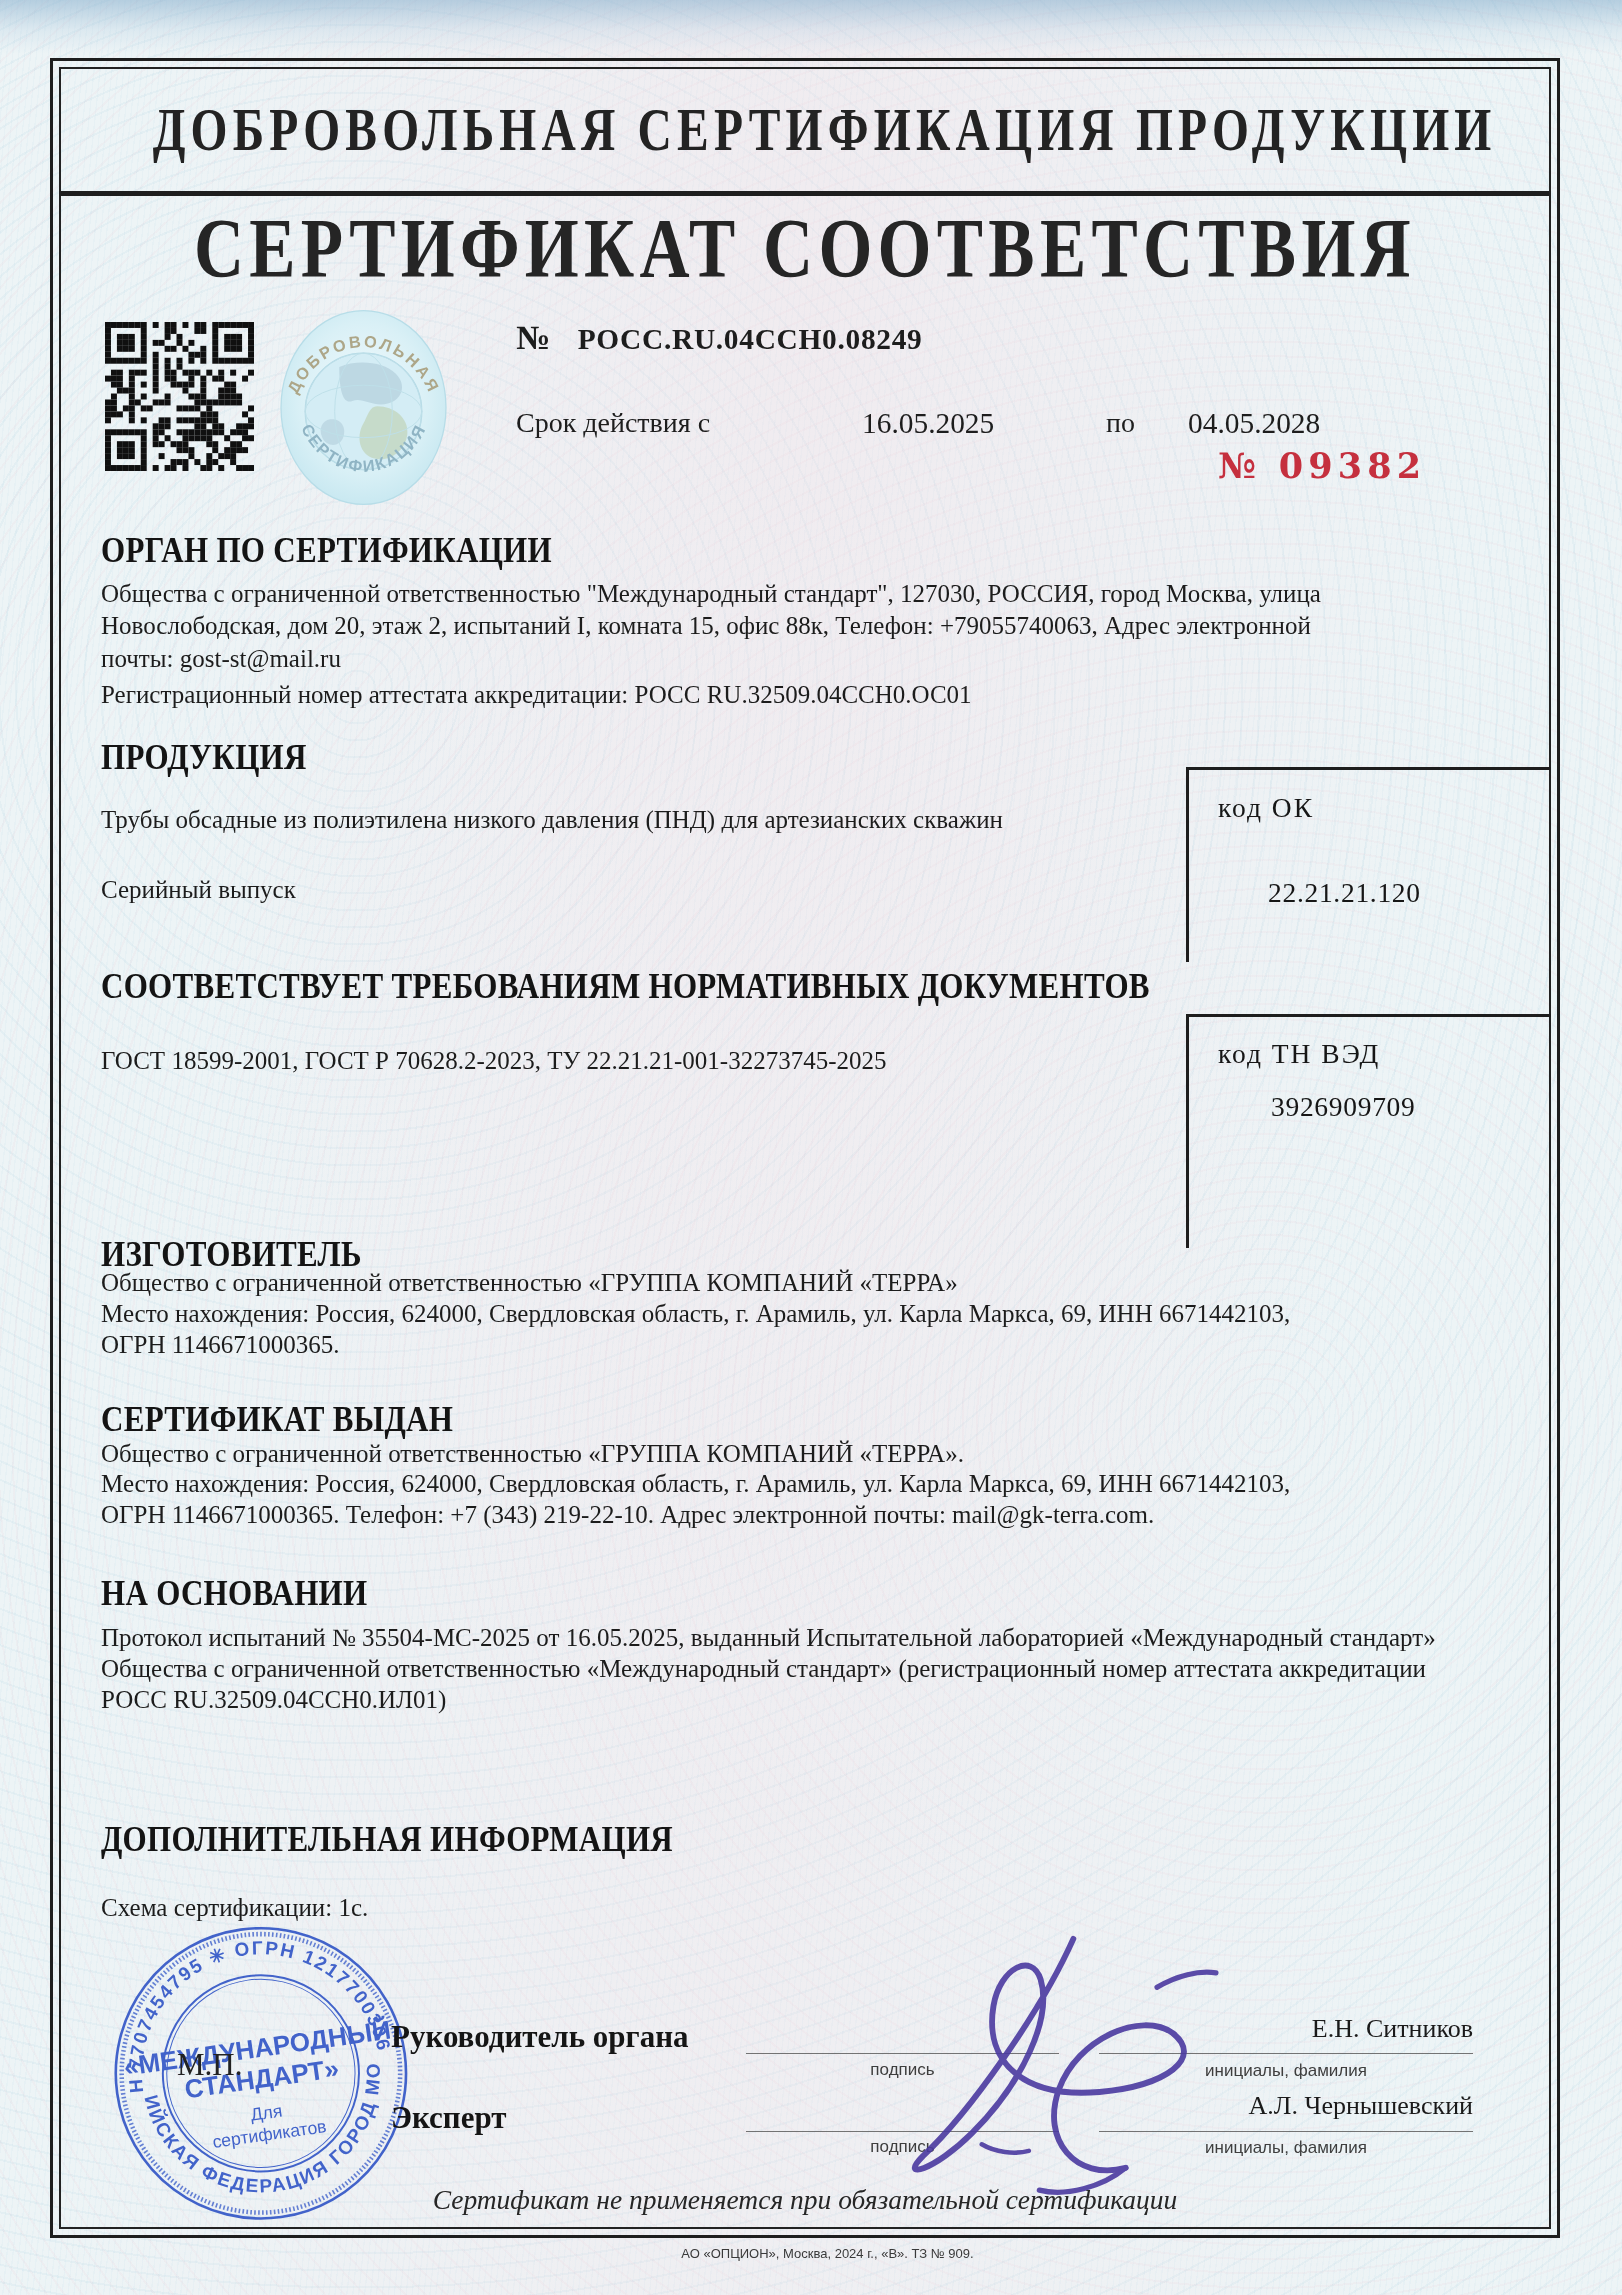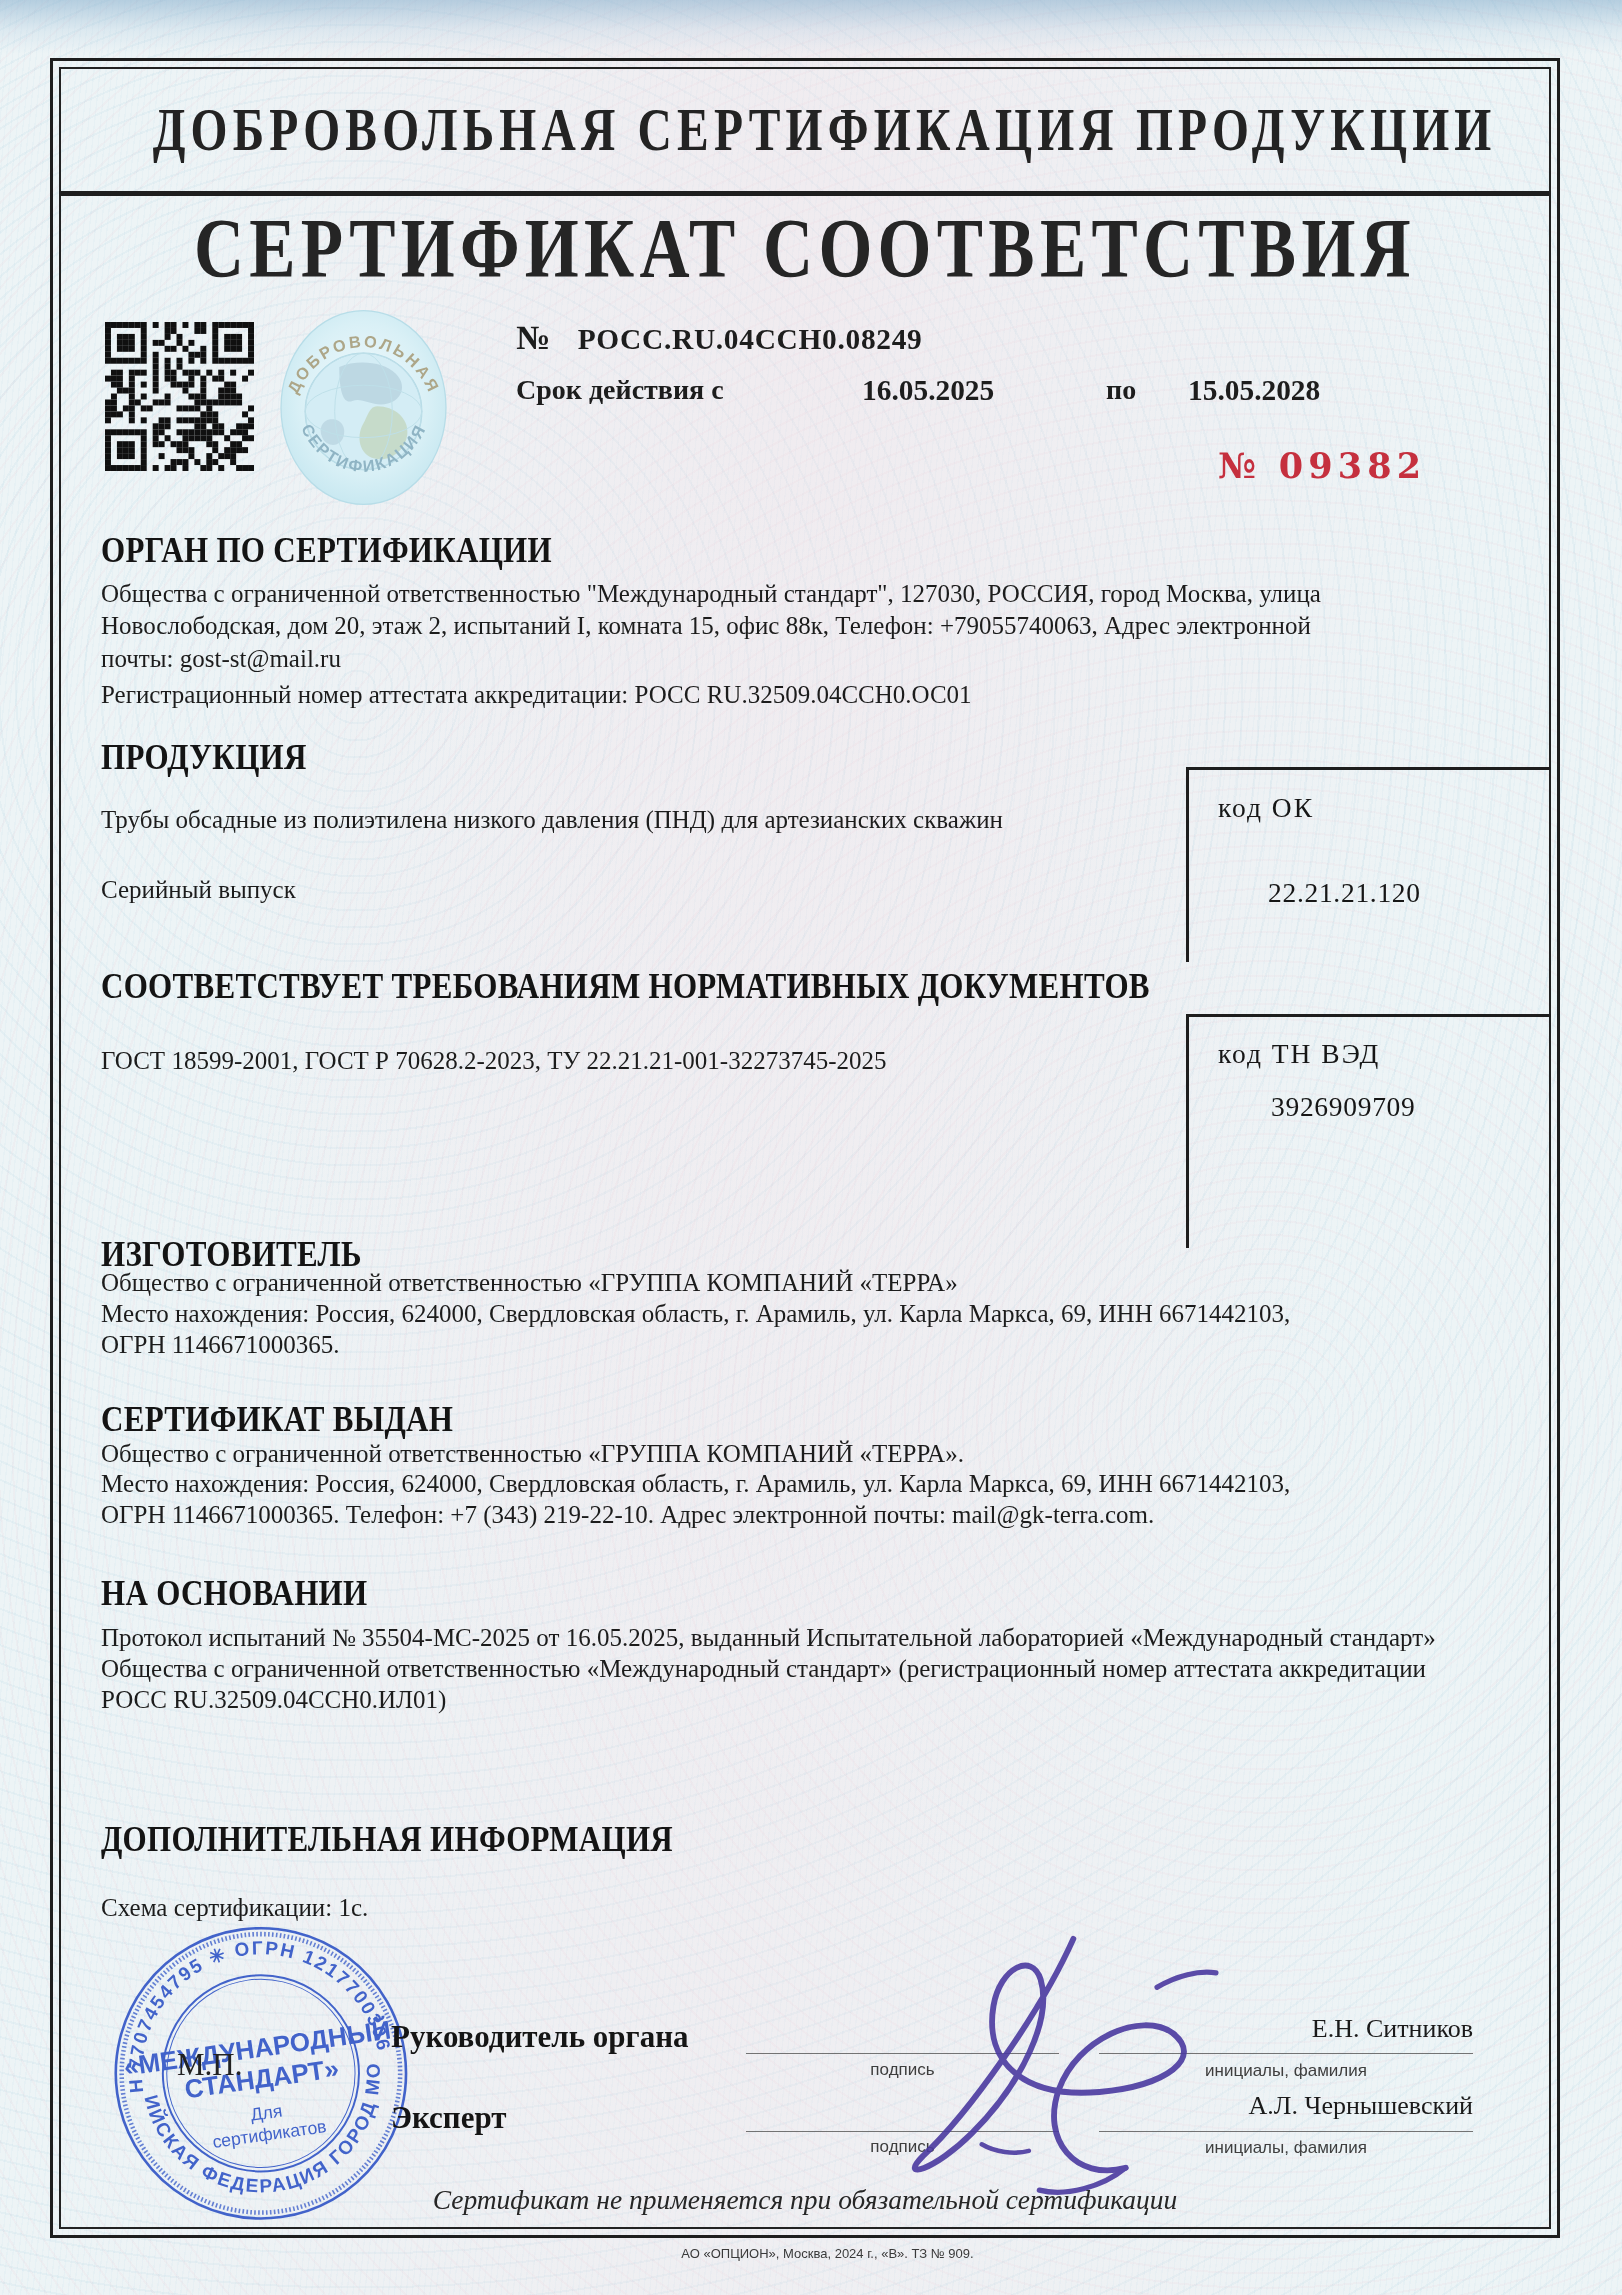--- a/index.html
+++ b/index.html
@@ -26,21 +26,21 @@
   .h{position:absolute;left:101px;font-weight:700;font-size:33px;color:#141414;transform:scale(.94,1.08);transform-origin:left top;white-space:nowrap;letter-spacing:0.3px;}
   .b{position:absolute;left:101px;font-size:25px;color:#1c1c1c;white-space:nowrap;}
   .cb-label{position:absolute;font-size:27.5px;letter-spacing:2px;color:#161616;white-space:nowrap;}
   .cb-value{position:absolute;font-size:27.5px;letter-spacing:0.7px;color:#161616;white-space:nowrap;}
   .box-top{position:absolute;height:3.3px;background:#1d1d1d;}
   .box-left{position:absolute;width:3.3px;background:#1d1d1d;}
   .rednum{position:absolute;left:1218px;top:445px;font-family:"DejaVu Serif",serif;font-weight:700;font-size:35px;letter-spacing:5.2px;color:#c5303e;white-space:nowrap;}
   .numline{position:absolute;left:516px;top:319px;white-space:nowrap;font-weight:700;}
   .numline .no{font-size:34px;}
   .numline .val{font-size:29.4px;letter-spacing:0.7px;margin-left:27.5px;}
-  .validity{font-weight:700;font-size:28px;white-space:nowrap;position:absolute;top:374px;}
+  .validity{font-weight:400;font-size:28px;white-space:nowrap;position:absolute;top:407px;}
   .sigline{position:absolute;height:0;border-top:1.3px solid #5d5d5d;opacity:.85;}
   .caption{position:absolute;font-family:"Liberation Sans",sans-serif;font-size:17px;color:#3e3e3e;text-align:center;white-space:nowrap;}
   .role{position:absolute;left:391px;font-weight:700;font-size:31px;color:#151515;white-space:nowrap;}
   .name{position:absolute;font-size:26px;color:#1a1a1a;text-align:right;white-space:nowrap;}
   .mp{position:absolute;left:177px;top:2031px;font-size:31px;color:#222;margin-top:16px;}
   .italic-note{position:absolute;left:61px;top:2184px;width:1488px;text-align:center;font-style:italic;font-size:27.5px;color:#262626;}
   .print-footer{position:absolute;left:0;top:2246px;width:1623px;text-align:center;font-family:"Liberation Sans",sans-serif;font-size:13px;color:#3a3a3a;margin-left:16px;}
 </style>
 </head>
 <body>
@@ -401,21 +401,21 @@
     </text>
   </svg>
 
   <div class="numline">
     <span class="no">№</span><span class="val">РОСС.RU.04ССН0.08249</span>
   </div>
 
   <span class="validity" style="left:516px;">Срок действия  с</span>
   <span class="validity" style="left:862px;font-size:29.4px;">16.05.2025</span>
   <span class="validity" style="left:1106px;">по</span>
-  <span class="validity" style="left:1188px;font-size:29.4px;">15.05.2028</span>
+  <span class="validity" style="left:1188px;font-size:29.4px;">04.05.2028</span>
 
   <div class="rednum">№ 09382</div>
 
   <div class="h" style="top:531px;">ОРГАН ПО СЕРТИФИКАЦИИ</div>
   <div class="b" style="top:580px;">Общества с ограниченной ответственностью "Международный стандарт", 127030, РОССИЯ, город Москва, улица</div>
   <div class="b" style="top:612px;">Новослободская, дом 20, этаж 2, испытаний I, комната 15, офис 88к, Телефон: +79055740063, Адрес электронной</div>
   <div class="b" style="top:645px;">почты: gost-st@mail.ru</div>
   <div class="b" style="top:681px;">Регистрационный номер аттестата аккредитации: РОСС RU.32509.04ССН0.ОС01</div>
 
   <div class="h" style="top:738px;">ПРОДУКЦИЯ</div>

